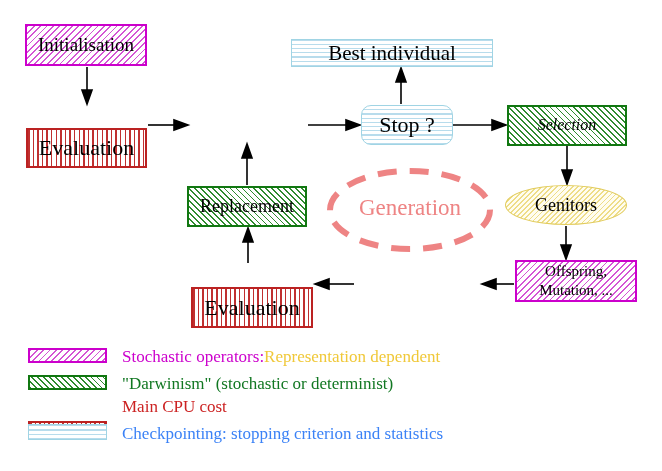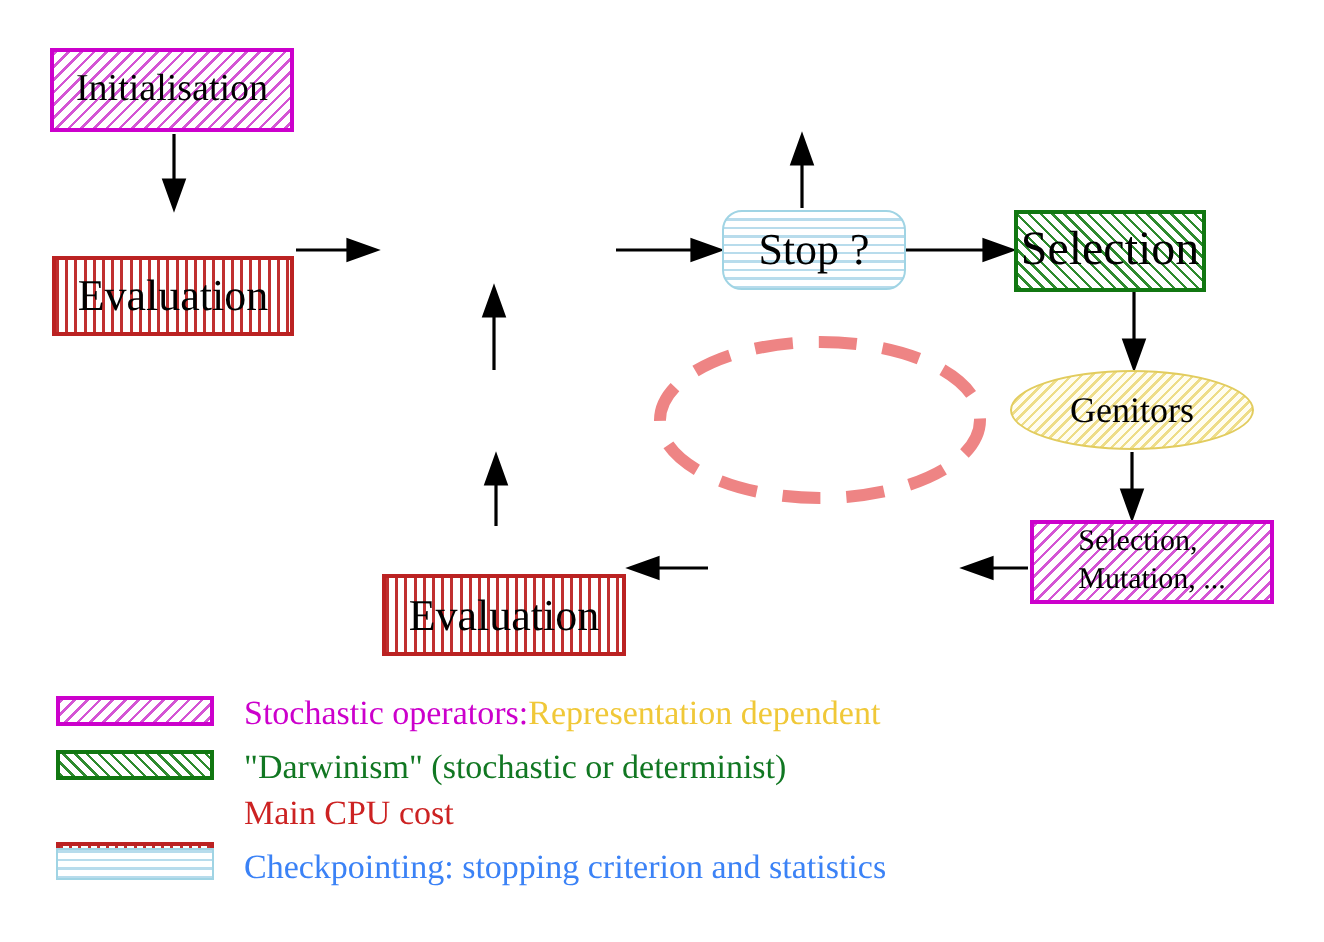--- a/index.html
+++ b/index.html
@@ -3,21 +3,21 @@
 <meta charset="utf-8">
 <style>
   html,body{margin:0;padding:0;background:#fff;}
   #canvas{
     position:relative;width:662px;height:471px;background:#ffffff;
     font-family:"Liberation Serif","DejaVu Serif",serif;overflow:hidden;
   }
   #arrow-layer{position:absolute;left:0;top:0;width:662px;height:471px;}
   .node{
     position:absolute;box-sizing:border-box;display:flex;
-    align-items:center;justify-content:center;
+    align-items:center;justify-content:center;text-align:center;
     color:#000;line-height:1.05;white-space:nowrap;
   }
   .hatch-magenta{
     border:2px solid #cc00cc;
     background:repeating-linear-gradient(135deg,#d455d4 0,#d455d4 1.3px,#ffffff 1.3px,#ffffff 4.5px);
   }
   .hatch-green{
     border:2px solid #117711;
     background:repeating-linear-gradient(45deg,#2e8b2e 0,#2e8b2e 1.2px,#ffffff 1.2px,#ffffff 4.2px);
   }
@@ -90,38 +90,41 @@
       <line x1="247" y1="185" x2="247" y2="156"></line>
       <polygon points="247,144 242,158 252,158"></polygon>
     </g>
   </svg>
 
   <div class="node hatch-magenta" style="left:25px;top:24px;width:122px;height:42px;font-size:19px;">Initialisation</div>
 
   <div class="node stripes-red" style="left:26px;top:105px;width:121px;height:40px;font-size:22px;">Evaluation</div>
 
 
+  <div class="node stripes-cyan" style="left:291px;top:39px;width:202px;height:28px;font-size:21px;border-width:1px;">Best individual</div>
 
   <div class="node stripes-cyan rounded" style="left:361px;top:105px;width:92px;height:40px;font-size:22px;">Stop ?</div>
 
-  <div class="node hatch-green" style="left:507px;top:105px;width:96px;height:41px;font-size:24px;">Selection</div>
+  <div class="node hatch-green" style="left:507px;top:105px;width:120px;height:41px;font-size:16px;font-style:italic;">Selection</div>
 
   <div class="node ellipse-yellow" style="left:505px;top:185px;width:122px;height:40px;font-size:18px;">Genitors</div>
 
   <div class="node hatch-magenta two-line" style="left:515px;top:260px;width:122px;height:42px;font-size:15px;">
     <div>
-      <div>Selection,</div>
+      <div>Offspring,</div>
       <div>Mutation, ...</div>
     </div>
   </div>
 
 
   <div class="node stripes-red" style="left:191px;top:264px;width:122px;height:41px;font-size:22px;">Evaluation</div>
 
+  <div class="node hatch-green" style="left:187px;top:186px;width:120px;height:41px;font-size:18px;">Replacement</div>
 
+  <div class="generation-label">Generation</div>
 
   <div>
     <div class="legend-swatch hatch-magenta" style="top:348px;height:15px;"></div>
     <div class="legend-text" style="top:347px;">
       <span class="lg-magenta">Stochastic operators:</span><span class="lg-gold">Representation dependent</span>
     </div>
 
     <div class="legend-swatch hatch-green" style="top:375px;height:15px;"></div>
     <div class="legend-text lg-green" style="top:374px;">"Darwinism" (stochastic or determinist)</div>
 

